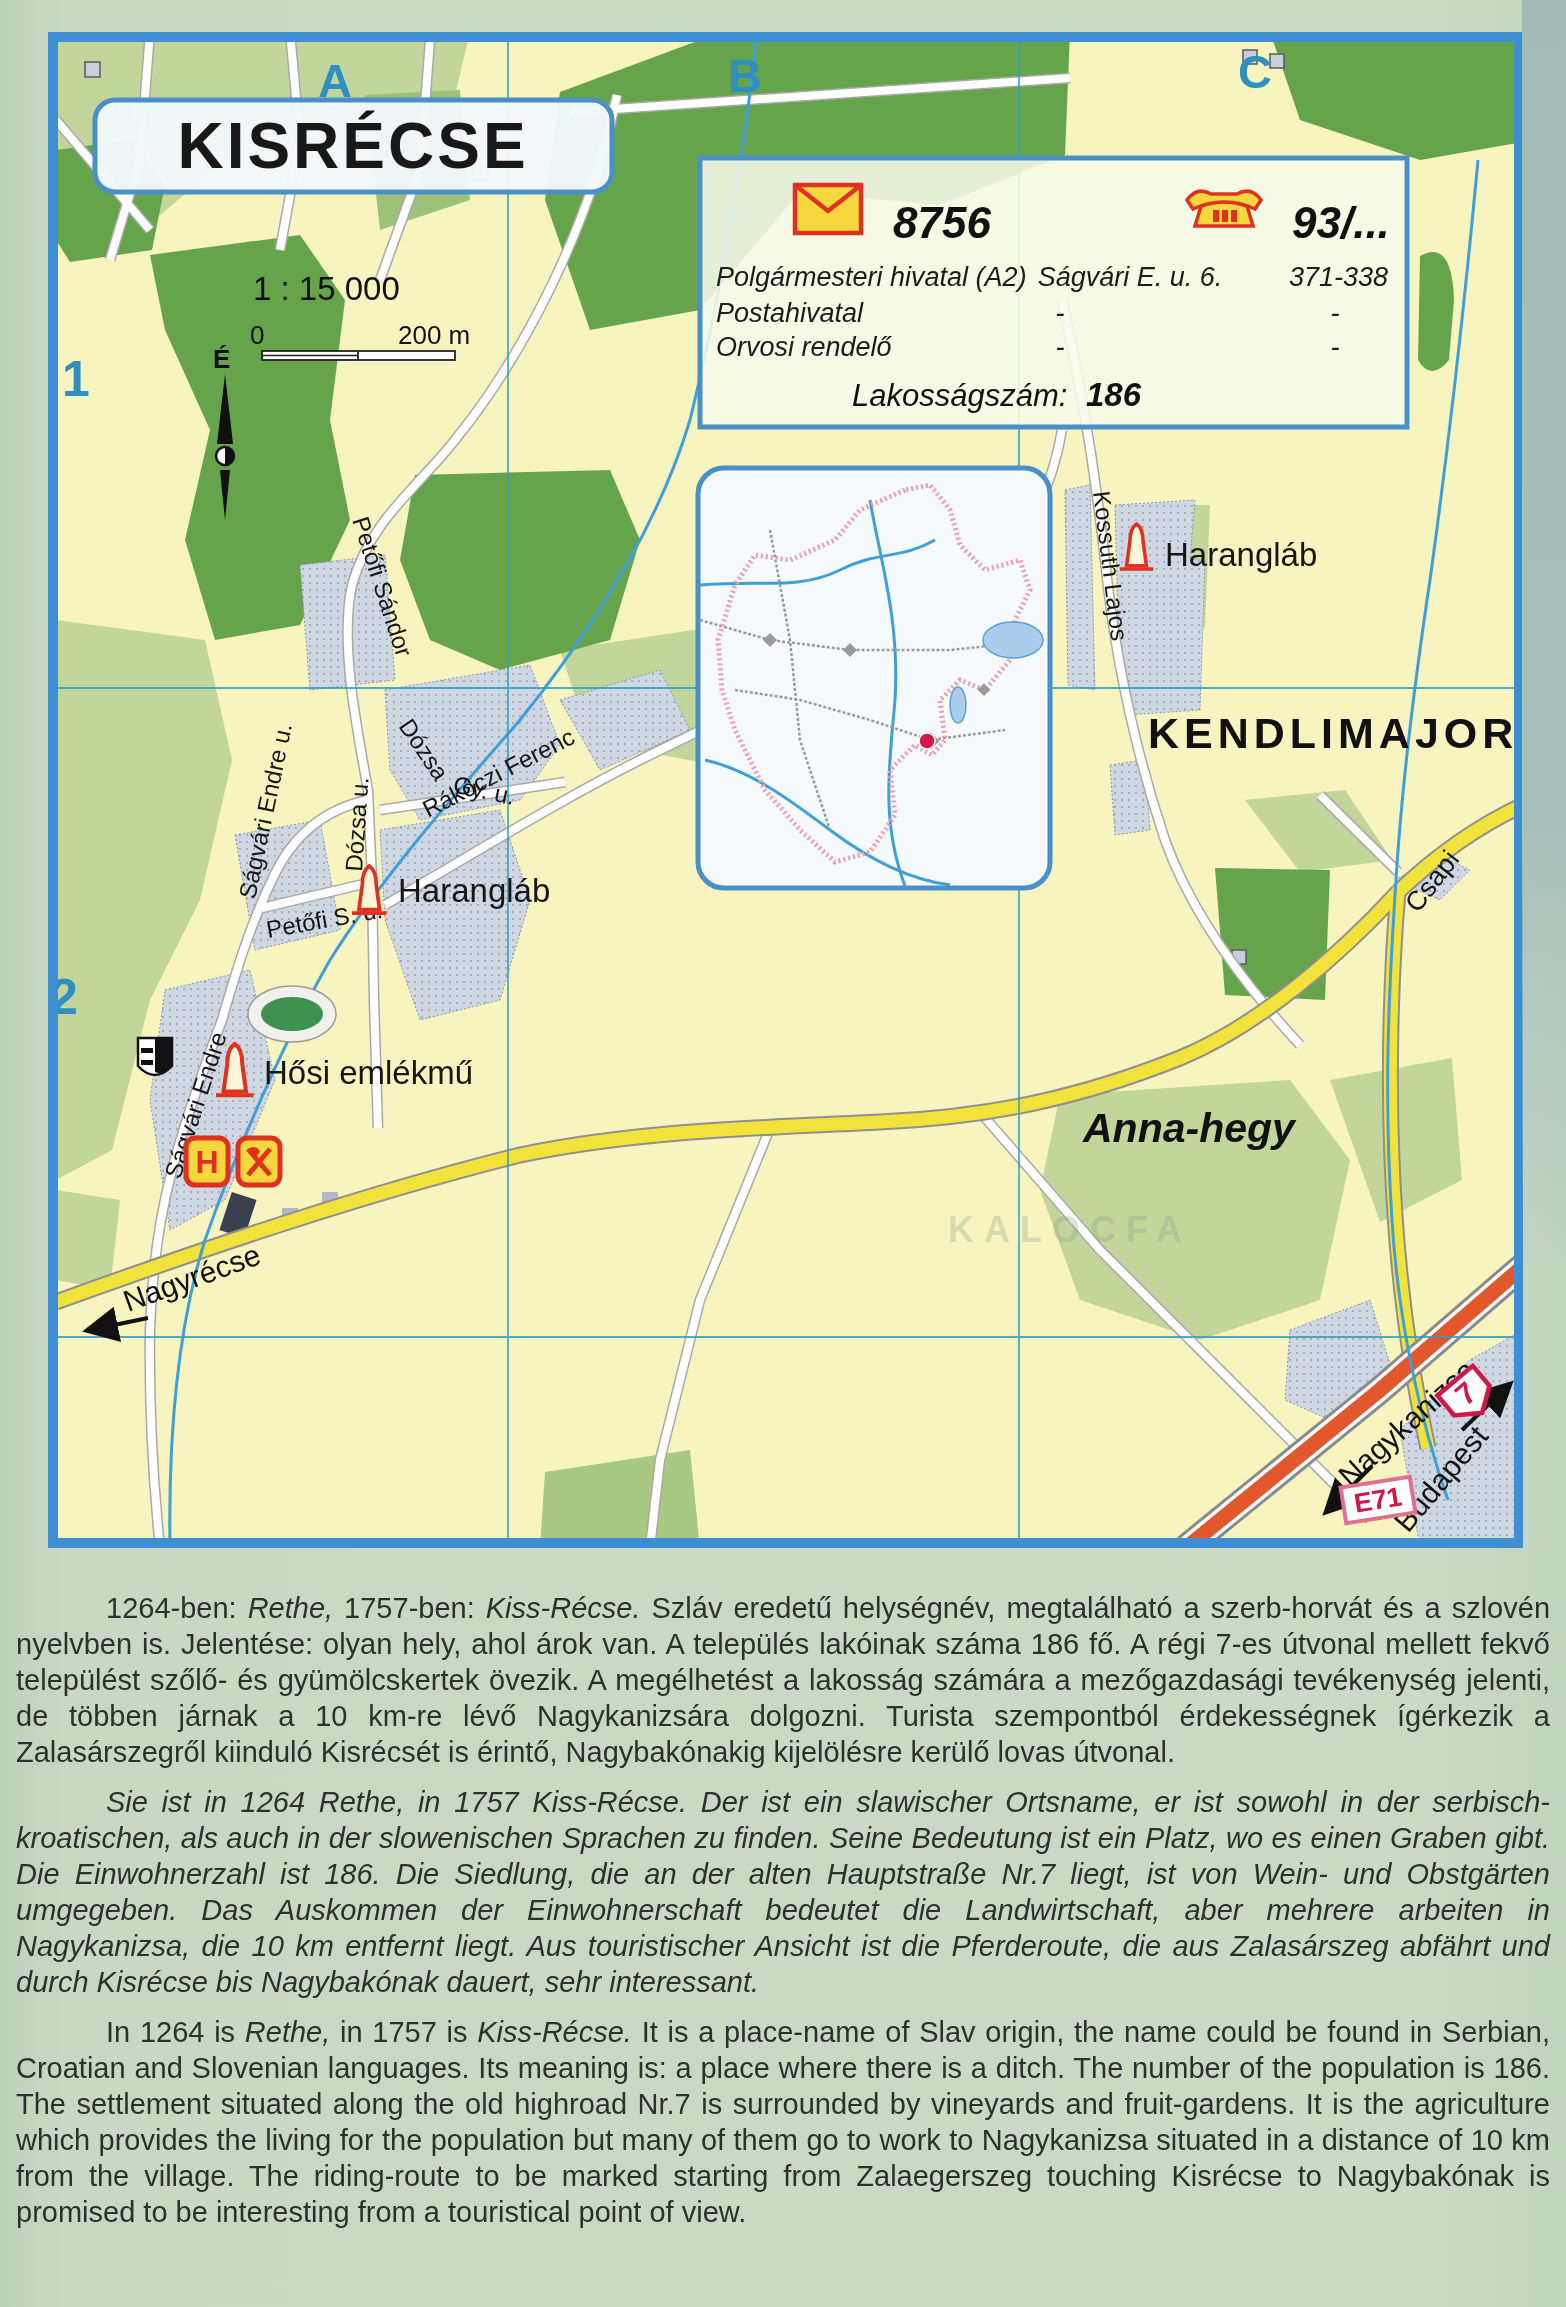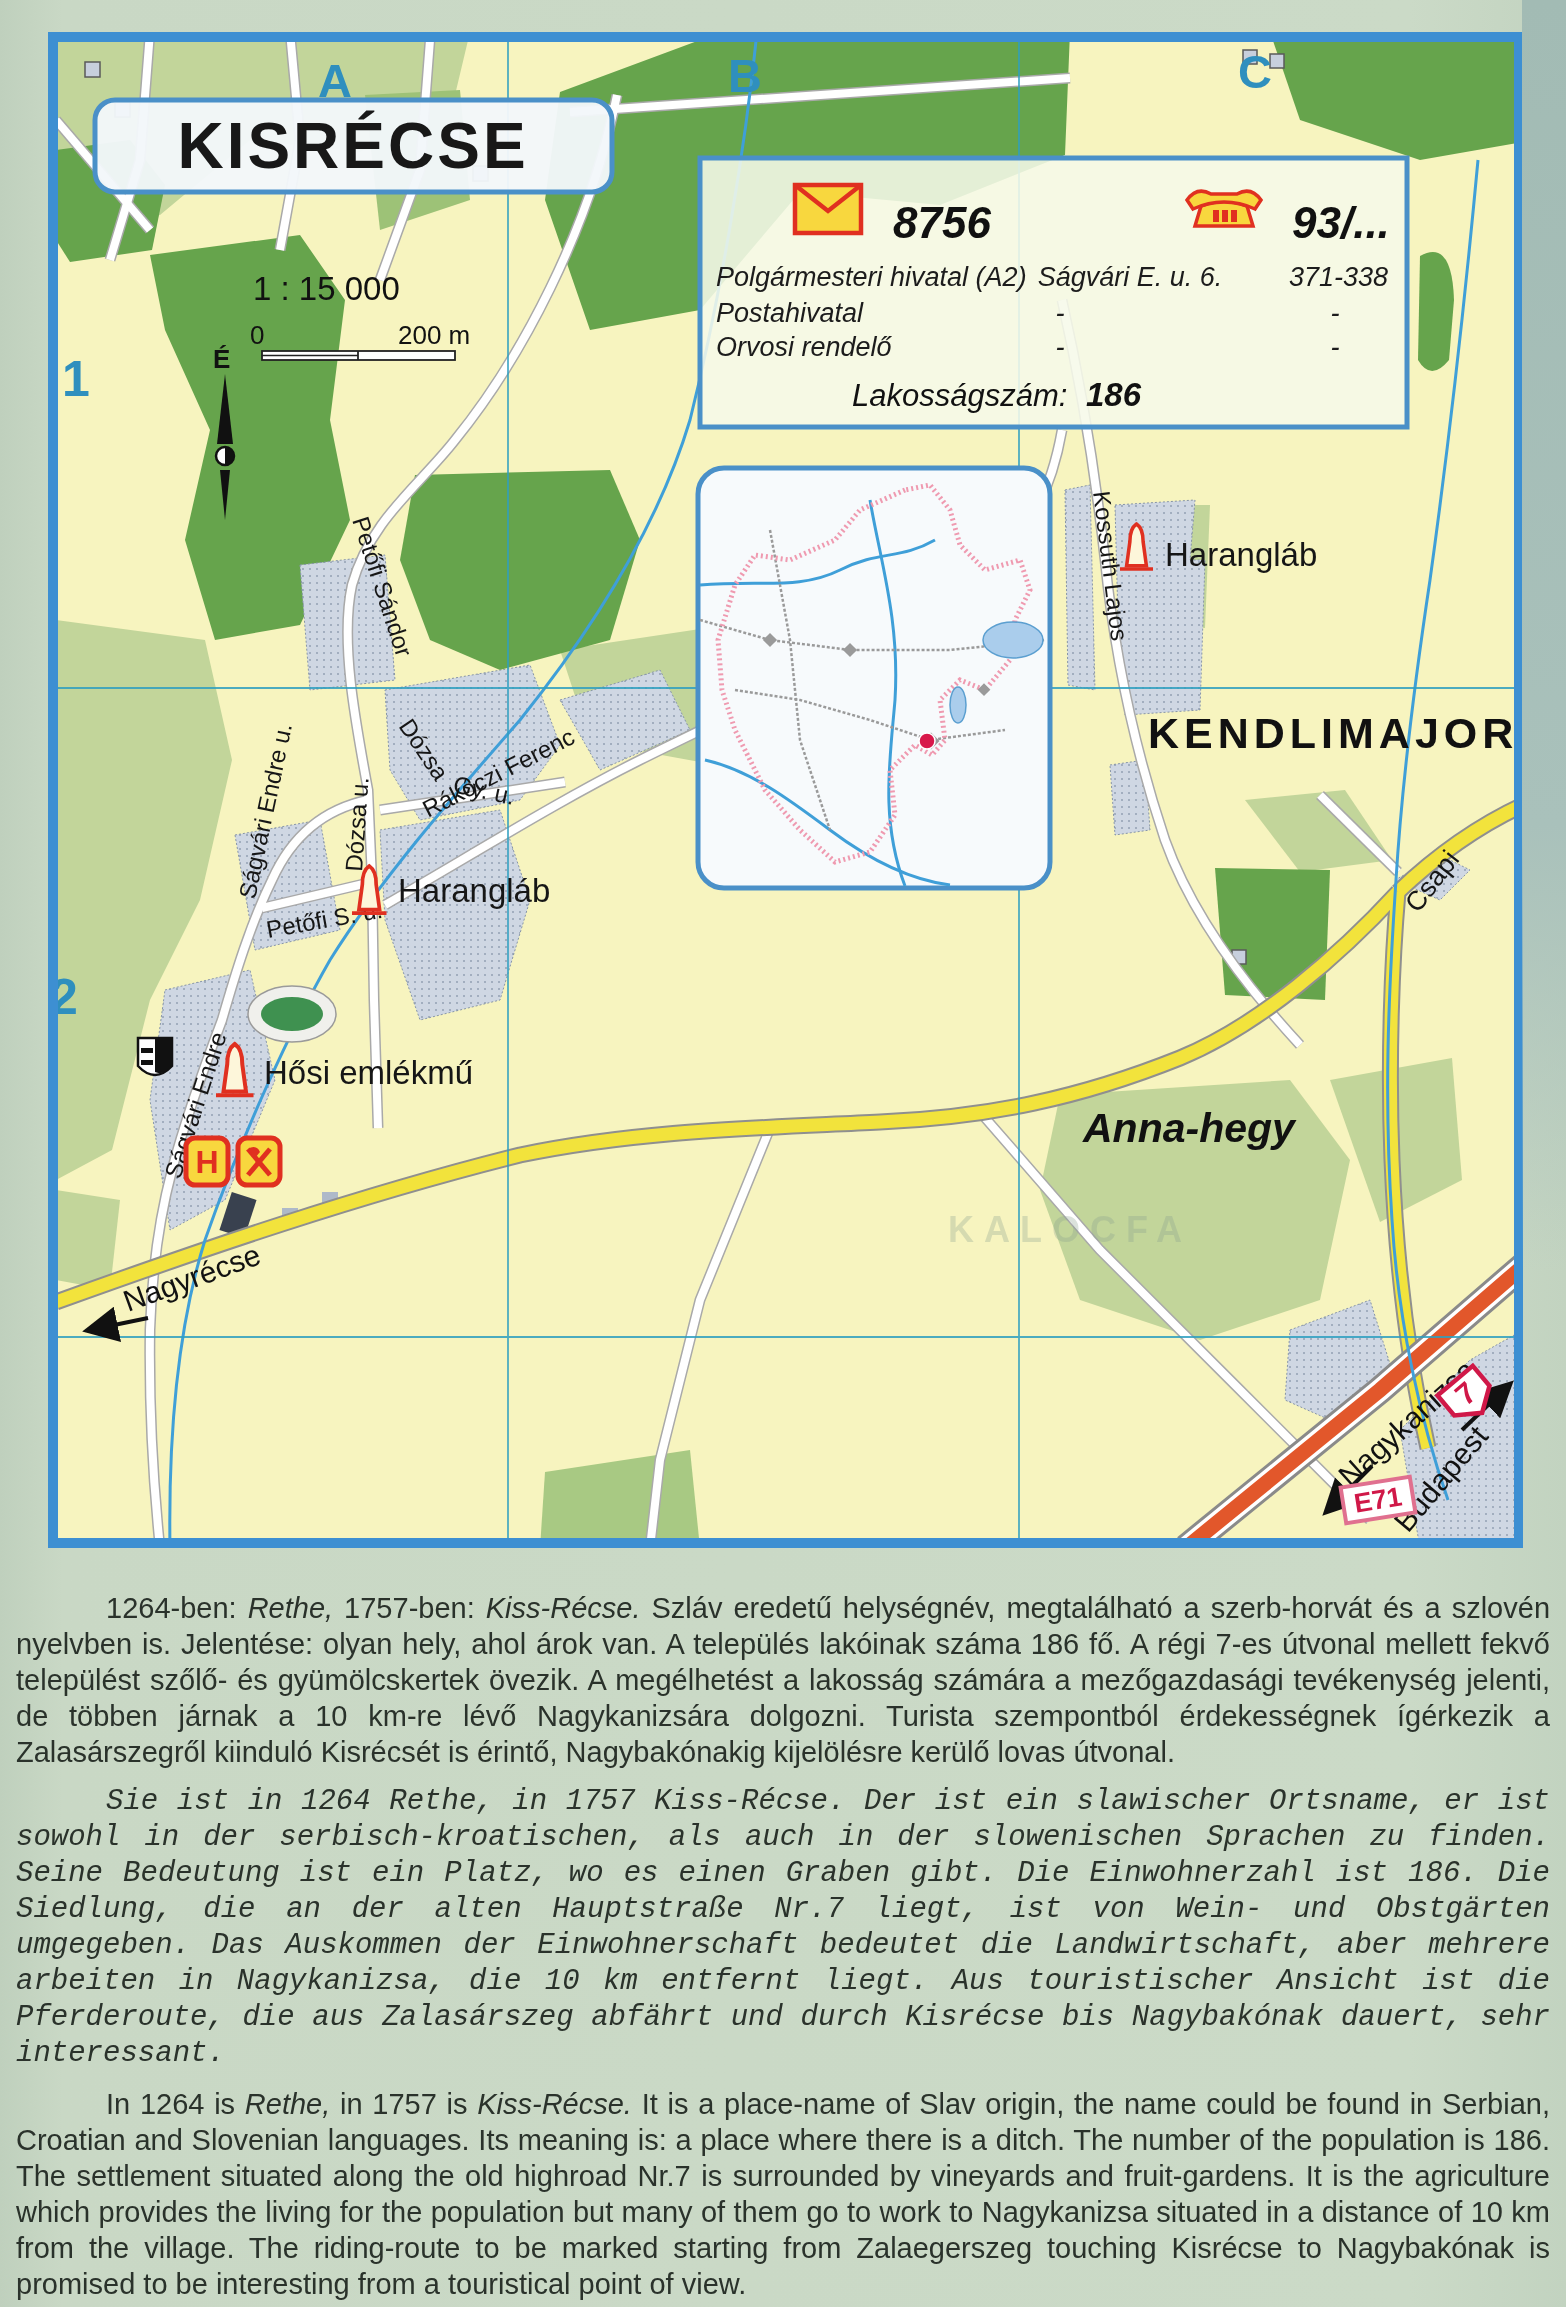--- a/index.html
+++ b/index.html
@@ -7,21 +7,21 @@
     width:1566px;height:2307px;position:relative;overflow:hidden;
     background:linear-gradient(90deg,#bfd0bd 0%, #c9d8c5 4%, #cbdac7 90%, #c2d3c0 100%);
     font-family:"Liberation Sans", sans-serif;
   }
   .right-shade{position:absolute;right:0;top:0;width:44px;height:1270px;
     background:linear-gradient(to bottom,#a2bbb4 0%,#a9c1bb 65%, rgba(169,193,187,0) 100%);}
   .map-wrap{position:absolute;left:48px;top:32px;width:1475px;height:1516px;}
   svg text{font-family:"Liberation Sans", sans-serif;}
   .texts{position:absolute;left:16px;right:16px;top:1590px;color:#2a322b;}
   .para{font-size:29px;line-height:36px;text-align:justify;text-indent:90px;margin:0 0 14px 0;}
-  .para.de{font-style:italic;font-family:Liberation Mono, monospace;}
+  .para.de{font-style:italic;}
   .para i{font-style:italic;margin-top:28px;}
 </style>
 </head>
 <body>
 
 <div class="map-wrap">
 <svg width="1475" height="1516" viewBox="48 32 1475 1516">
   <defs>
     <pattern id="bupat" width="7" height="7" patternUnits="userSpaceOnUse">
       <rect width="7" height="7" fill="#cfd7e3"></rect>

